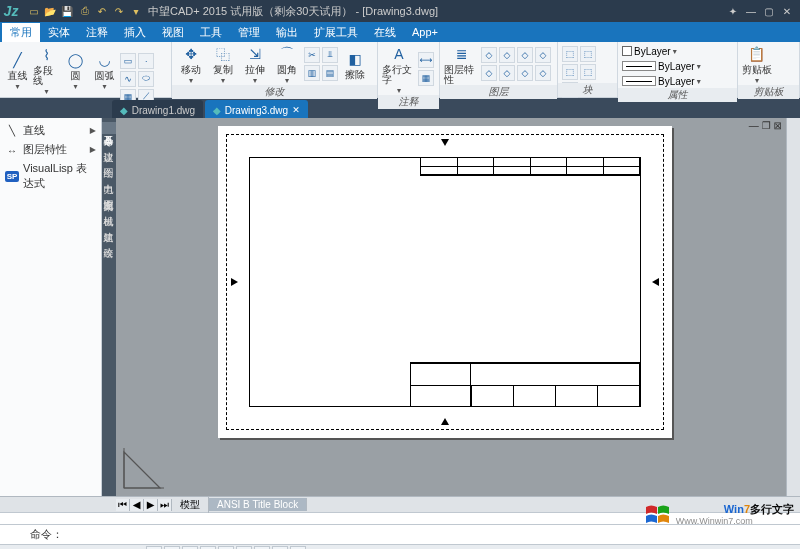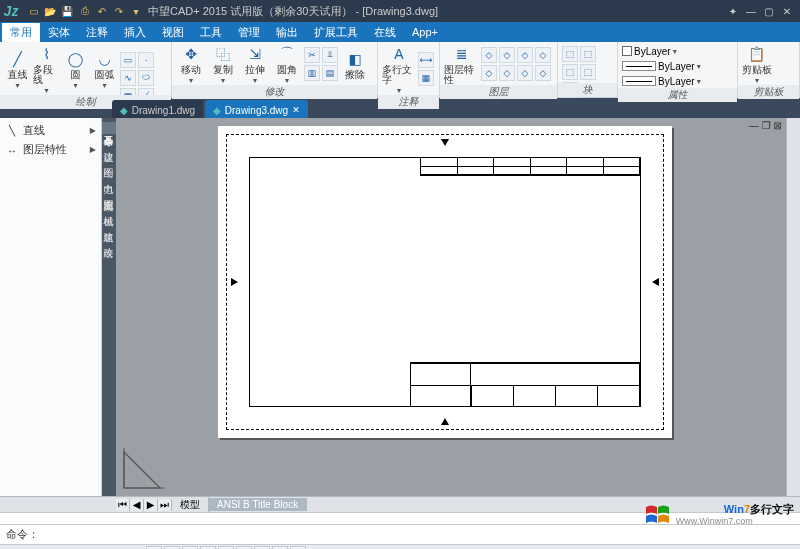--- a/index.html
+++ b/index.html
@@ -67,21 +67,21 @@
 .arrow.right { top: 50%; left: 4px; margin-top: -4px; border-top: 4px solid transparent; border-bottom: 4px solid transparent; border-left: 7px solid #000; }
 .ucs { position: absolute; left: 4px; bottom: 4px; width: 46px; height: 46px; }
 
 .bottabs { height: 16px; background: #dfe3e7; display: flex; align-items: center; font-size: 10px; border-top: 1px solid #b0b8c0; padding-left: 116px; }
 .bottabs .nav { display: flex; gap: 0; }
 .bottabs .nav span { width: 14px; text-align: center; border-right: 1px solid #b0b8c0; background: #e8ecf0; }
 .bt { padding: 1px 8px; border-right: 1px solid #b0b8c0; }
 .bt.active { background: #acb8c4; color: #fff; }
 
 .cmdline { height: 20px; background: #fff; border-top: 1px solid #c0c8d0; display: flex; align-items: center; padding: 0 6px; font-size: 11px; color: #666; }
-.cmdline .prompt { color: #333; }
+.cmdline .prompt { color: #333; margin-left: 24px; }
 .vscroll { width: 14px; background: #dfe3e7; border-left: 1px solid #b0b8c0; }
 
 .statusbar { height: 17px; background: #e8ecf0; border-top: 1px solid #c0c8d0; display: flex; align-items: center; font-size: 10px; color: #555; padding: 0 4px; gap: 2px; }
 .statusbar .coords { min-width: 140px; }
 .sb-btn { width: 16px; height: 14px; border: 1px solid #c0c8d0; background: #f0f4f8; display: flex; align-items: center; justify-content: center; font-size: 8px; }
 
 .watermark { position: absolute; right: 6px; bottom: 20px; display: flex; align-items: center; gap: 4px; opacity: 0.95; pointer-events: none; }
 .watermark .flag { width: 28px; height: 28px; }
 .watermark .txt { font-size: 11px; line-height: 12px; }
 .watermark .b { font-weight: bold; } .watermark .bl { color: #1060d0; margin-left: 48px; } .watermark .o { color: #e08000; }
@@ -149,21 +149,20 @@
         </div>
       <div class="ico-grid" style="width:52px;height:36px">
         <div class="ico-sm">▭</div>
           <div class="ico-sm">·</div>
           <div class="ico-sm">∿</div>
         <div class="ico-sm">⬭</div>
           <div class="ico-sm">▦</div>
           <div class="ico-sm">⟋</div>
       </div>
     </div>
-    <div class="ribbon-label">绘制</div>
   </div>
 
   <div class="ribbon-group" style="width:206px">
     <div class="ribbon-body">
       <div class="rbtn-lg">
           <div class="ico">✥</div>
           <div class="lbl">移动</div>
           <div class="dd">▾</div>
         </div>
       <div class="rbtn-lg">
@@ -296,20 +295,26 @@
   <div class="toolpal">
     <div class="tp-item">
         <div class="tp-ico">╲</div>
         <span>直线</span>
         <span class="exp" style="margin-left:auto">▶</span>
       </div>
     <div class="tp-item">
         <div class="tp-ico">↔</div>
         <span>图层特性</span>
         <span class="exp" style="margin-left:auto">▶</span>
+      </div>
+    <div class="tp-item">
+        <div class="tp-ico">
+          <span class="sp-badge">SP</span>
+        </div>
+        <span>VisualLisp 表达式</span>
       </div>
   </div>
 
   <div class="sidetabs">
     <div class="stab active">命令工具</div>
     <div class="stab">建议</div>
     <div class="stab">绘图</div>
     <div class="stab">电力</div>
     <div class="stab">填充图案</div>
     <div class="stab">机械</div>

